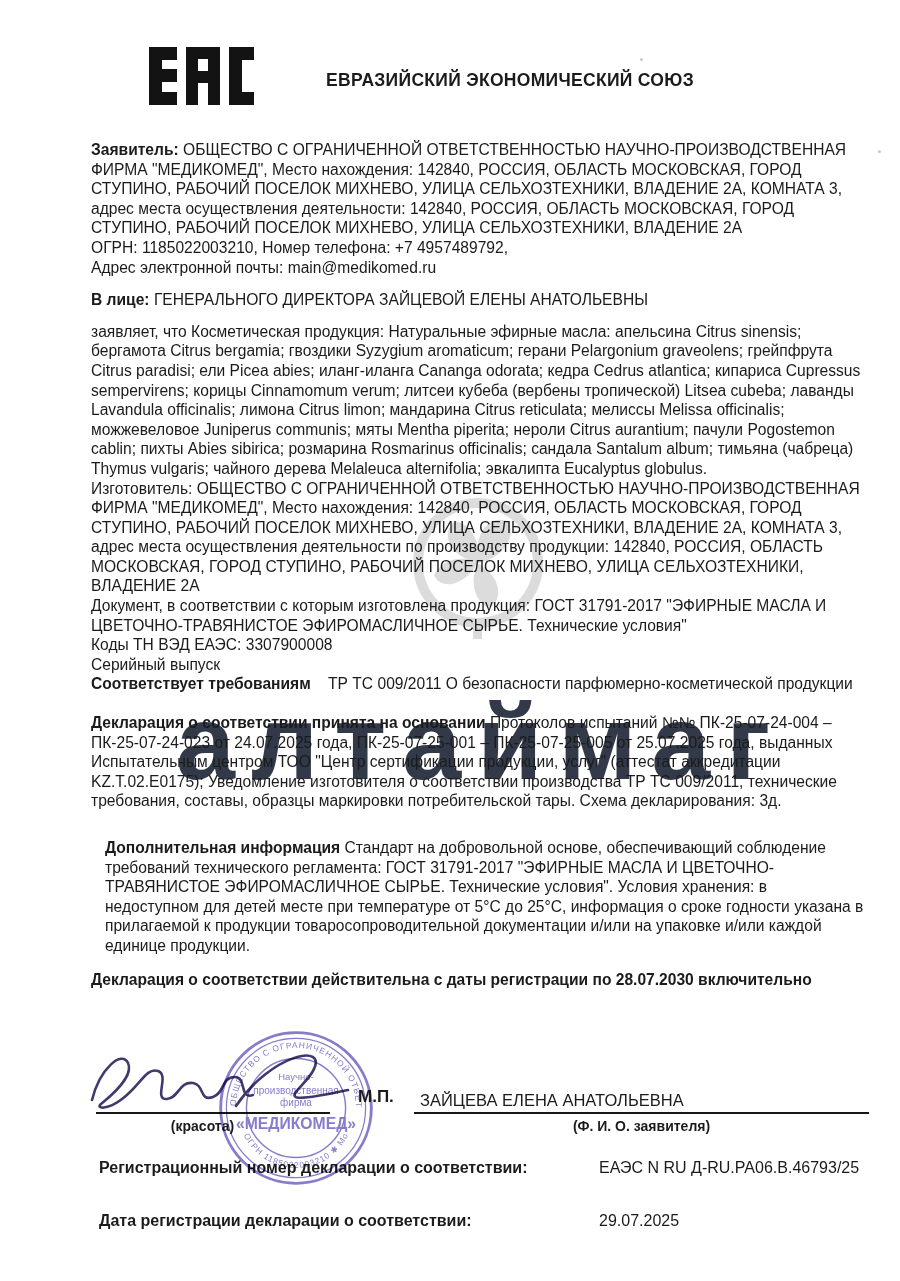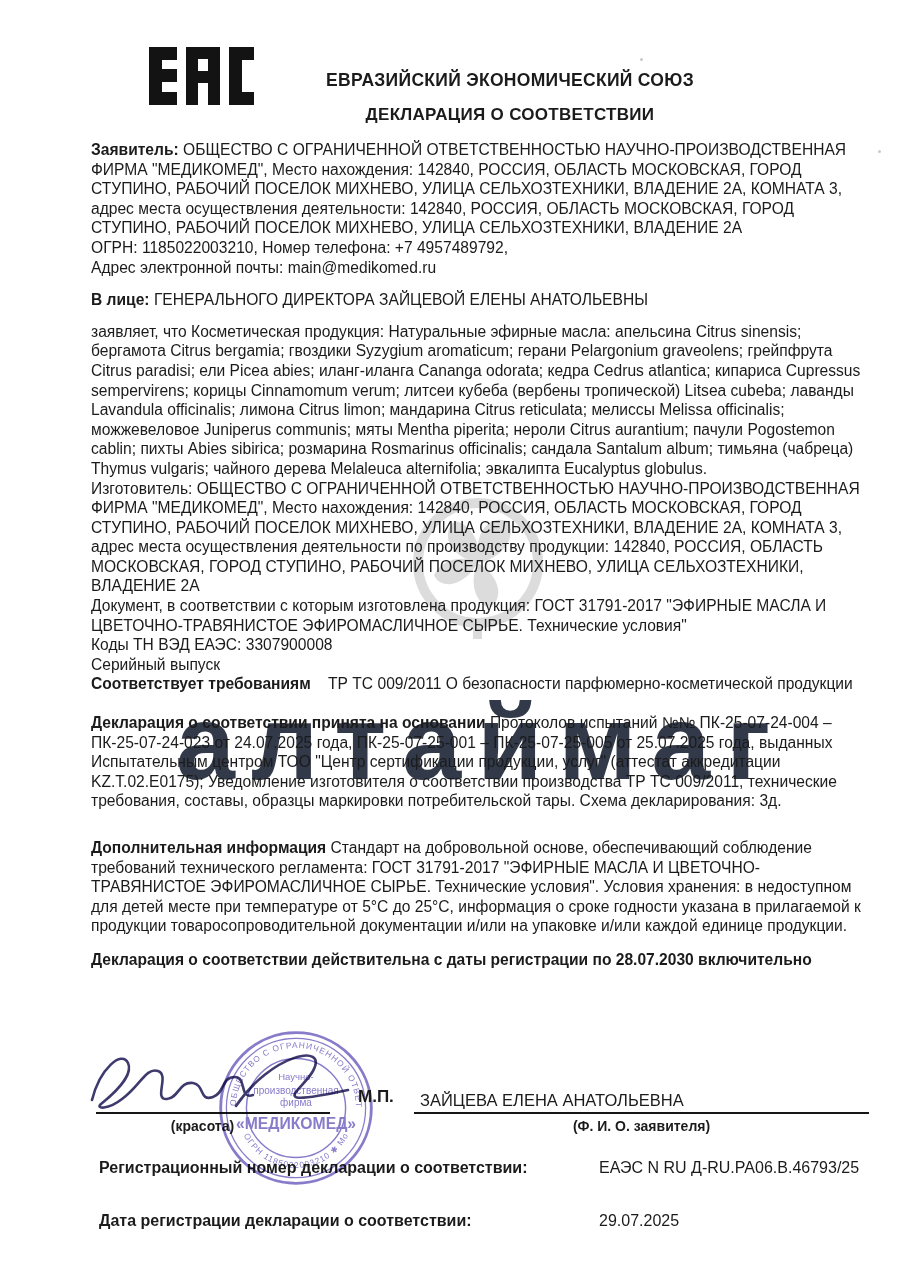--- a/index.html
+++ b/index.html
@@ -11,21 +11,21 @@
   .union-title{font-size:17.5px;font-weight:700;letter-spacing:.3px;}
   .doc-title{font-size:17px;font-weight:700;letter-spacing:.3px;margin-top:14px;}
   
   .content{position:absolute;left:91px;top:140px;width:773px;z-index:3;}
   .para{font-size:15.6px;line-height:19.6px;}
   .b{font-weight:700;}
   .blk-rep{margin-top:13px;}
   .blk-decl{margin-top:12px;}
   .blk-comp{}
   .blk-basis{margin-top:19px;}
-  .blk-add{margin-top:27px;}
+  .blk-add{margin-top:27px;margin-left:14px;}
   .blk-valid{margin-top:14px;font-weight:700;}
   .lbl-gap{margin-right:13px;}
   
   .wm-store{position:absolute;left:176px;top:682px;font-size:106px;font-weight:700;
             color:#0f172a;letter-spacing:16px;z-index:1;opacity:.85;}
   .wm-tagline{position:absolute;left:256px;top:799px;font-size:22px;color:#cfcfcf;
               letter-spacing:3px;z-index:1;}
   .wm-emblem{position:absolute;left:403px;top:492px;z-index:1;opacity:.45;}
   
   .sig-line{position:absolute;border-top:2px solid #161616;z-index:3;}
@@ -67,21 +67,20 @@
       <rect x="37" y="0" width="34" height="12"></rect>
         <rect x="49" y="24" width="10" height="12"></rect>
       <rect x="80" y="0" width="13" height="58"></rect>
         <rect x="80" y="0" width="25" height="13"></rect>
       <rect x="80" y="45" width="25" height="13"></rect>
     </g>
   </svg>
 
   <div class="titles">
     <div class="union-title">ЕВРАЗИЙСКИЙ ЭКОНОМИЧЕСКИЙ СОЮЗ</div>
-    <div class="doc-title">ДЕКЛАРАЦИЯ О СООТВЕТСТВИИ</div>
   </div>
 
   <div class="content">
 
     <div class="para">
       <span class="b">Заявитель:</span>
       <span>ОБЩЕСТВО С ОГРАНИЧЕННОЙ ОТВЕТСТВЕННОСТЬЮ НАУЧНО-ПРОИЗВОДСТВЕННАЯ ФИРМА "МЕДИКОМЕД", Место нахождения: 142840, РОССИЯ, ОБЛАСТЬ МОСКОВСКАЯ, ГОРОД СТУПИНО, РАБОЧИЙ ПОСЕЛОК МИХНЕВО, УЛИЦА СЕЛЬХОЗТЕХНИКИ, ВЛАДЕНИЕ 2А, КОМНАТА 3, адрес места осуществления деятельности: 142840, РОССИЯ, ОБЛАСТЬ МОСКОВСКАЯ, ГОРОД СТУПИНО, РАБОЧИЙ ПОСЕЛОК МИХНЕВО, УЛИЦА СЕЛЬХОЗТЕХНИКИ, ВЛАДЕНИЕ 2А</span>
       <div>ОГРН: 1185022003210, Номер телефона: +7 4957489792,</div>
       <div>Адрес электронной почты: main@medikomed.ru</div>
     </div>

